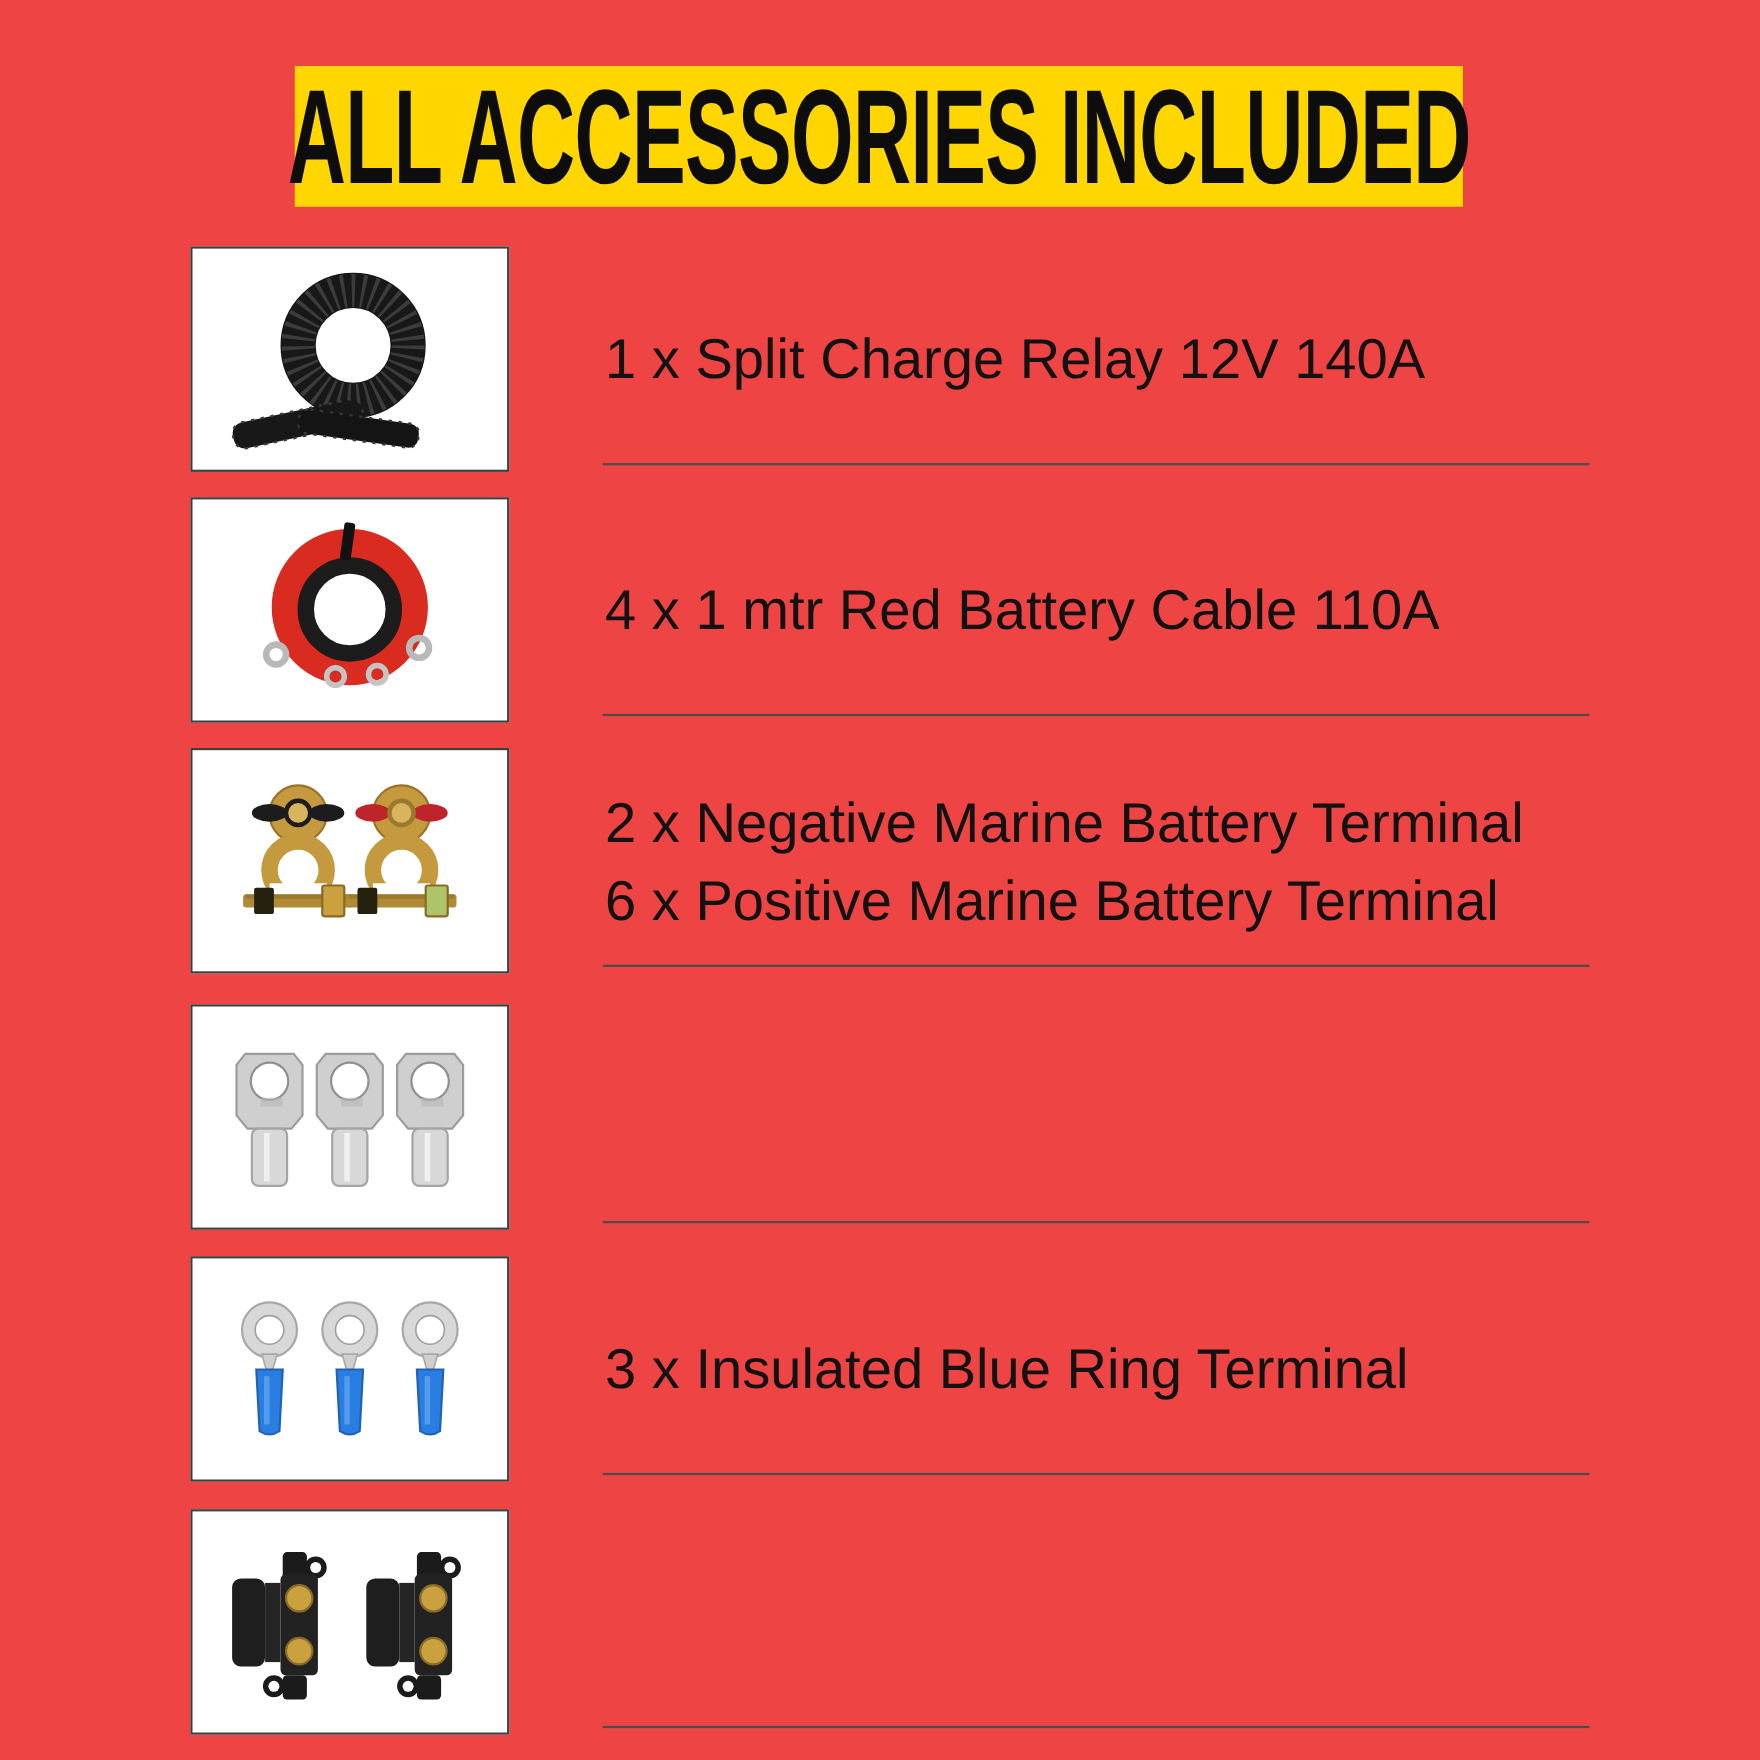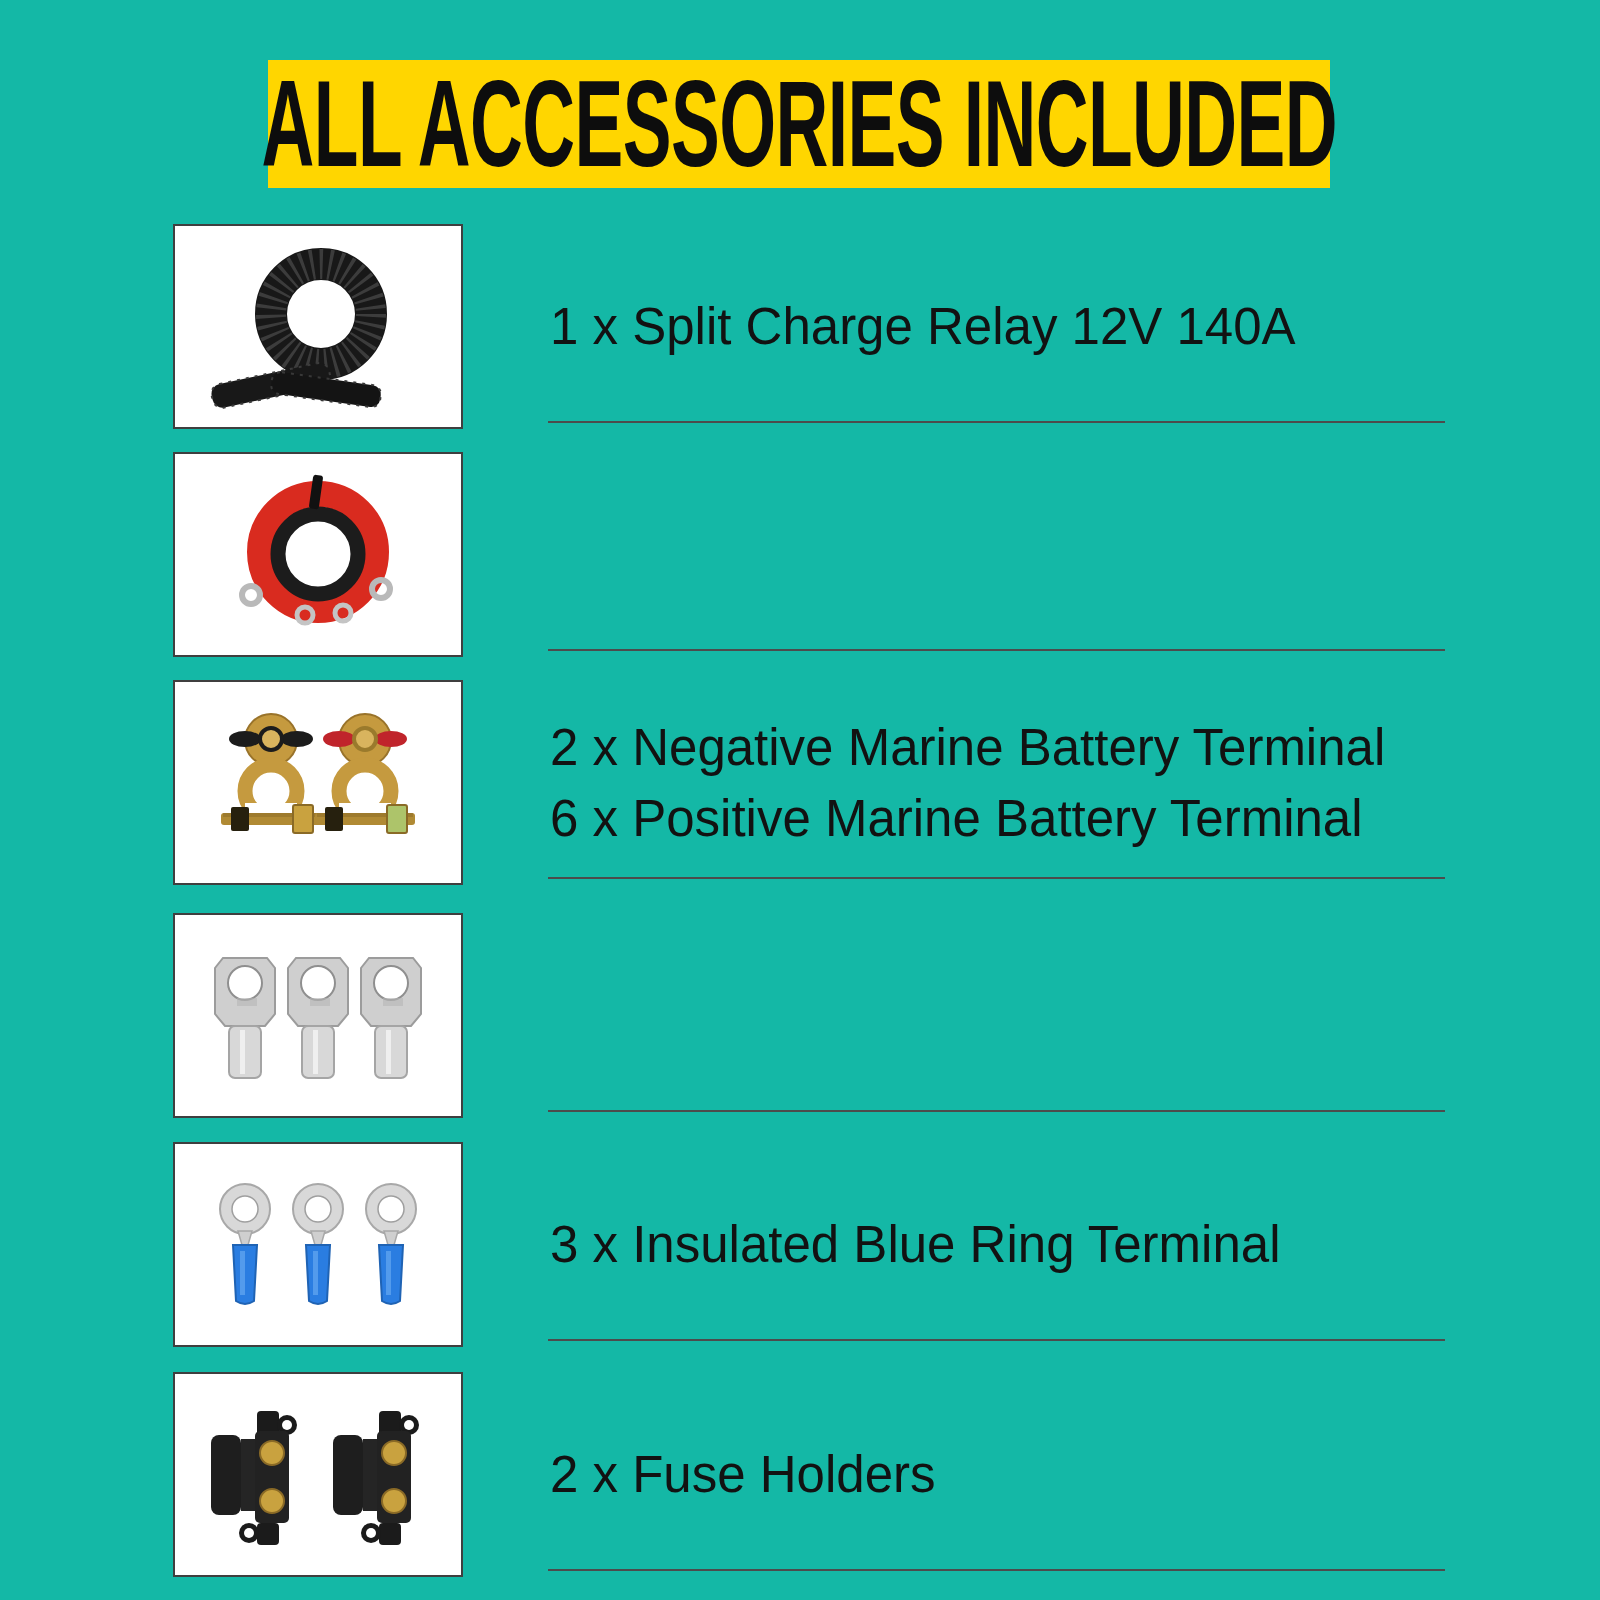--- a/index.html
+++ b/index.html
@@ -1,19 +1,19 @@
 <!DOCTYPE html>
 <html><head>
 <meta charset="utf-8">
 <style>
   html,body { margin:0; padding:0; }
   .page {
     position:relative;
     width:1600px; height:1600px;
-    background:#14b8a6;
+    background:#ef4444;
     font-family:"Liberation Sans", sans-serif;
     overflow:hidden;
   }
   .banner {
     position:absolute; left:268px; top:60px;
     width:1062px; height:128px;
     background:#ffd600;
     display:flex; align-items:center; justify-content:center;
     overflow:visible;
   }
@@ -79,20 +79,21 @@
         <circle cx="125" cy="85" r="58" fill="none" stroke="#d92b1f" stroke-width="26"></circle>
         <circle cx="125" cy="87" r="40" fill="none" stroke="#1c1c1c" stroke-width="15"></circle>
         <rect x="118" y="8" width="10" height="34" rx="3" fill="#111" transform="rotate(8 123 25)"></rect>
         <circle cx="58" cy="128" r="9" fill="none" stroke="#b9b9b9" stroke-width="6"></circle>
         <circle cx="188" cy="122" r="9" fill="none" stroke="#b9b9b9" stroke-width="6"></circle>
         <circle cx="112" cy="148" r="8" fill="none" stroke="#c4c4c4" stroke-width="5"></circle>
         <circle cx="150" cy="146" r="8" fill="none" stroke="#c4c4c4" stroke-width="5"></circle>
       </svg>
     </div>
     <div class="rowtext">
+      <div>4 x 1 mtr Red Battery Cable 110A</div>
     </div>
     <div class="divider"></div>
   </div>
 
   <div class="row" style="top:680px">
     <div class="imgbox">
       <svg width="250" height="175" viewBox="0 0 250 175">
         <g>
           <circle cx="78" cy="45" r="26" fill="#c59a3f" stroke="#99732a" stroke-width="2"></circle>
           <ellipse cx="52" cy="44" rx="16" ry="8" fill="#1c1c1c"></ellipse>
@@ -211,19 +212,16 @@
           <rect x="48" y="52" width="14" height="72" fill="#252525"></rect>
           <rect x="62" y="44" width="34" height="92" rx="5" fill="#222222"></rect>
           <circle cx="79" cy="66" r="12" fill="#c9a23f" stroke="#8a6a26" stroke-width="2"></circle>
           <circle cx="79" cy="114" r="12" fill="#c9a23f" stroke="#8a6a26" stroke-width="2"></circle>
           <rect x="64" y="136" width="22" height="22" rx="4" fill="#1b1b1b"></rect>
           <circle cx="56" cy="146" r="10" fill="#1b1b1b"></circle>
           <circle cx="56" cy="146" r="5" fill="#ffffff"></circle>
         </g>
       </svg>
     </div>
-    <div class="rowtext">
-      <div>2 x Fuse Holders</div>
-    </div>
     <div class="divider"></div>
   </div>
 
 </div>
 
 </body></html>

